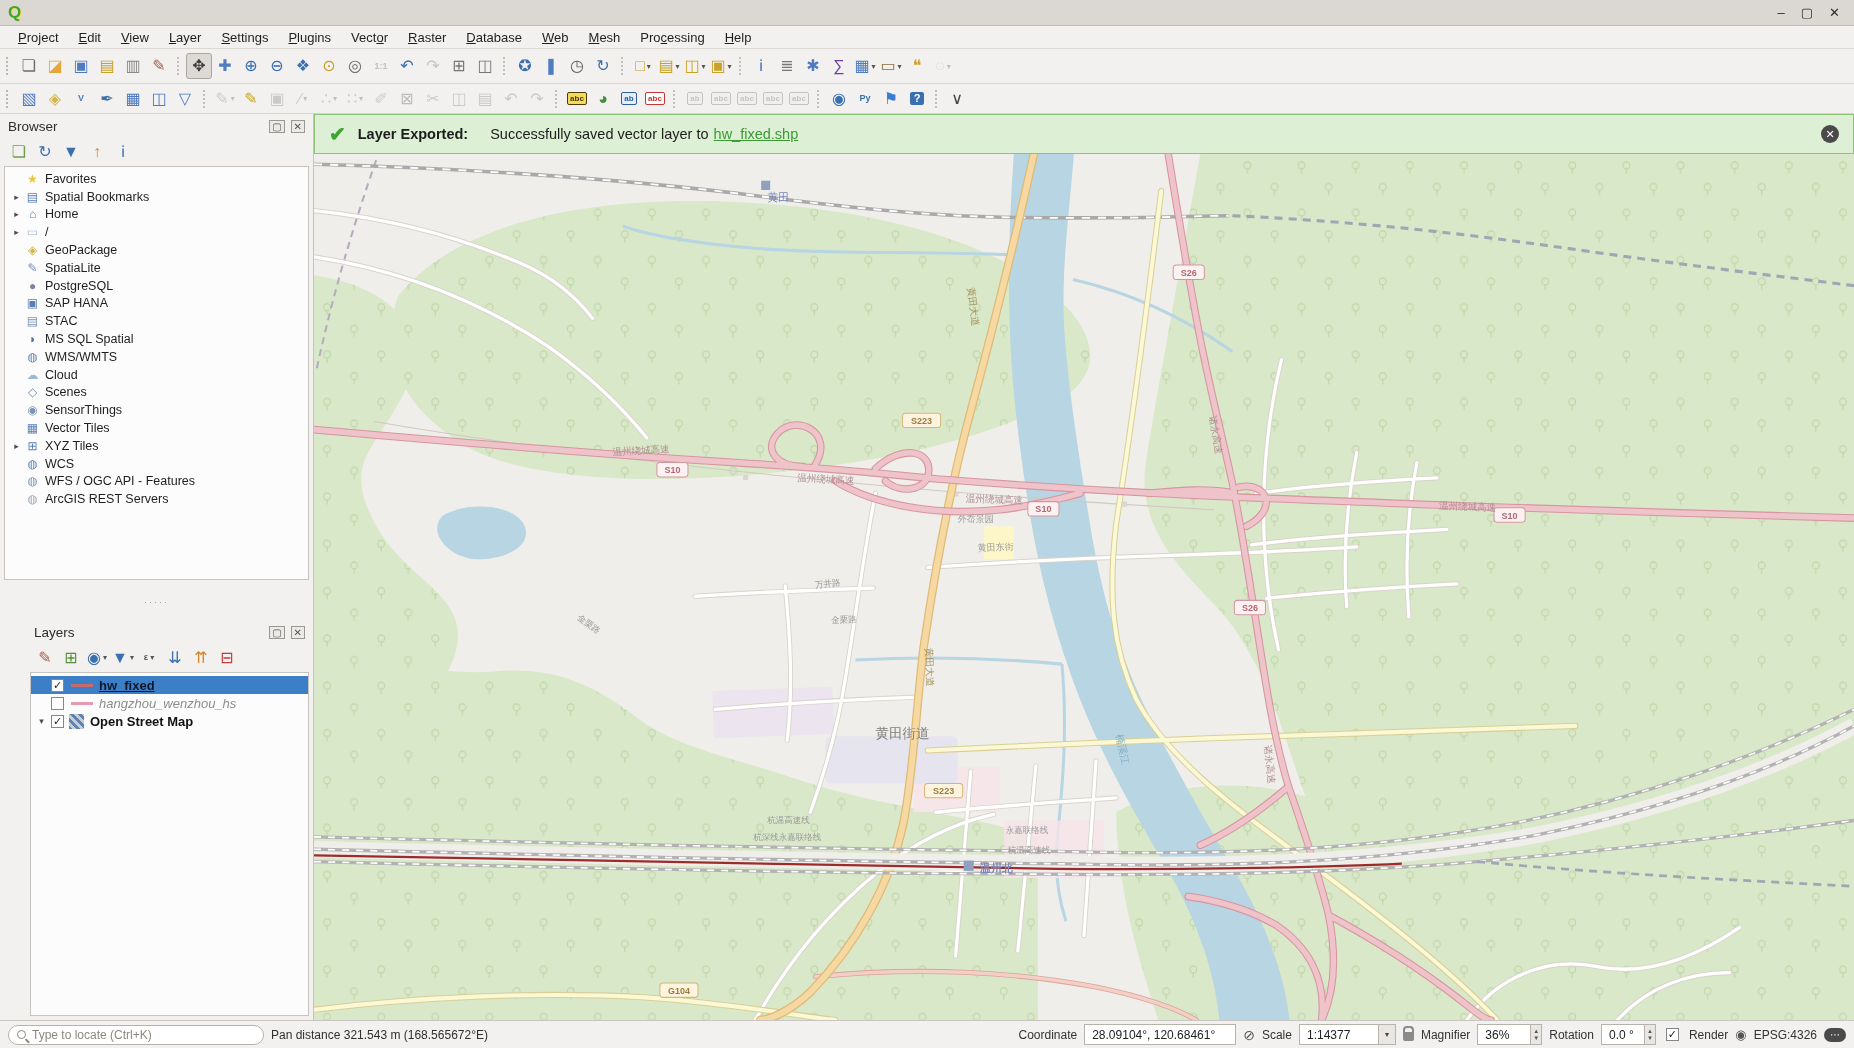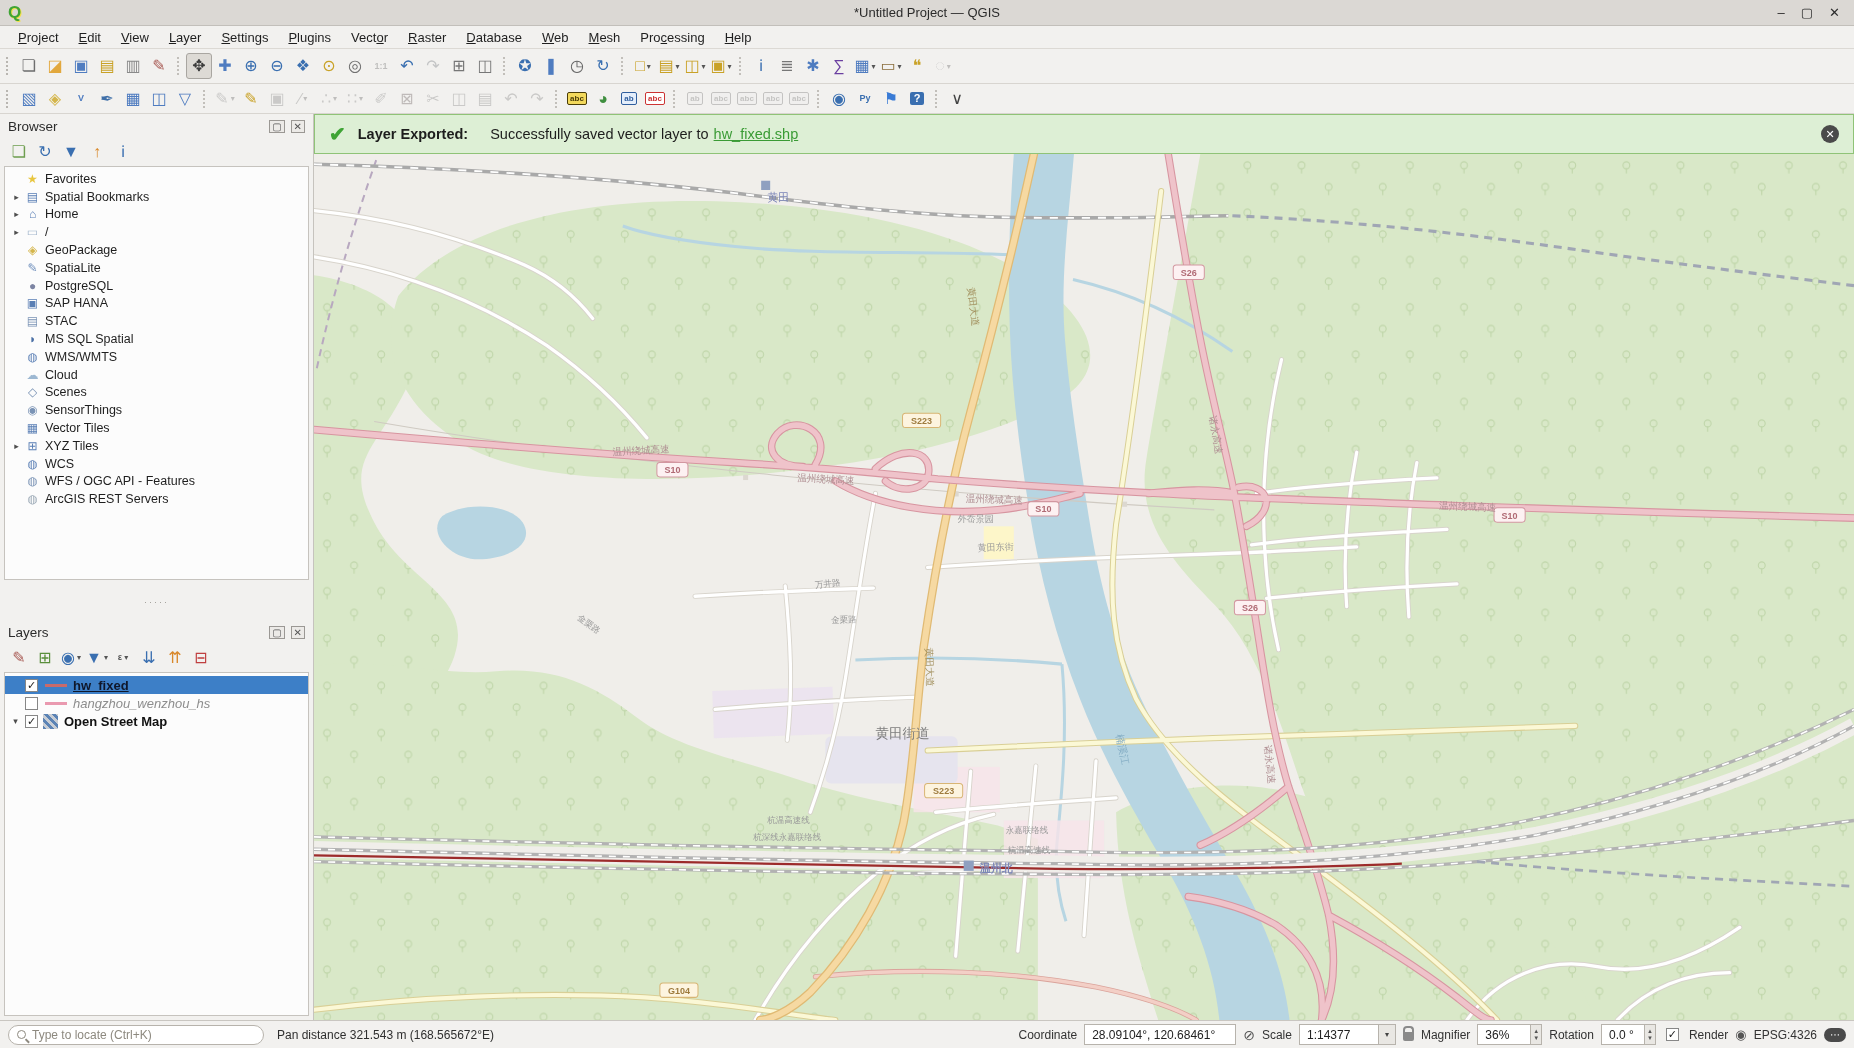--- a/index.html
+++ b/index.html
@@ -39,21 +39,21 @@
   .tag-red{background:#fff;border-color:#cc3333;color:#cc3333;}
   .tag-plain{background:#ececec;border-color:#9a9a9a;color:#666;}
   .boxed{background:#3a6fb0;color:#fff;border-radius:2px;padding:1px 4px;font-size:11px;font-weight:bold;}
   .dd{font-size:8px;color:#555;margin-left:2px;}
   
   .main{flex:1;display:flex;min-height:0;}
   .dock{width:314px;flex:0 0 314px;background:#f2f1ef;border-right:1px solid #c6c3be;
     display:flex;flex-direction:column;gap:14px;}
   .panel{display:flex;flex-direction:column;min-height:0;}
   #browser-panel{flex:0 0 470px;}
-  #layers-panel{flex:1;}
+  #layers-panel{flex:1;margin-left:26px;}
   .panel-header{height:25px;display:flex;align-items:center;padding:0 8px;font-size:13.5px;color:#2c2c2c;}
   .panel-hbtns{margin-left:auto;display:flex;gap:6px;}
   .phbtn{font-size:10px;color:#555;border:1px solid #9b9894;padding:0 2px;line-height:11px;background:#eceae7;}
   .panel-tools{height:25px;display:flex;align-items:center;gap:3px;padding:0 6px;}
   .tree{flex:1;background:#fcfcfc;border:1px solid #c6c3be;margin:2px 4px 4px 4px;overflow:hidden;padding-top:3px;}
   .tree-row{height:17.8px;display:flex;align-items:center;font-size:12.5px;color:#1e1e1e;padding-left:5px;}
   .caret{width:13px;font-size:9px;color:#4d4d4d;text-align:center;flex:0 0 13px;}
   .tree-icon{width:19px;text-align:center;font-size:12px;flex:0 0 19px;}
   .tree-label{padding-left:3px;white-space:nowrap;}
   .splitter{height:8px;display:flex;align-items:center;justify-content:center;color:#9b9894;
@@ -80,41 +80,40 @@
   .map{flex:1;position:relative;min-height:0;}
   .map svg{position:absolute;inset:0;width:100%;height:100%;}
   
   .statusbar{height:28px;flex:0 0 28px;background:#f2f1ef;border-top:1px solid #c9c6c1;display:flex;
     align-items:center;padding:0 8px;font-size:12px;color:#333;gap:7px;}
   .locator{width:256px;height:20px;border:1px solid #b7b3ac;border-radius:10px;background:#fff;
     display:flex;align-items:center;padding:0 8px;color:#8d897f;gap:6px;flex:0 0 256px;}
   .mag-icon{width:9px;height:9px;border:1.5px solid #8d897f;border-radius:50%;position:relative;flex:0 0 9px;}
   .mag-icon::after{content:"";position:absolute;width:5px;height:1.5px;background:#8d897f;
     transform:rotate(45deg);left:7px;top:9px;}
-  .sb-msg{color:#2f2f2f;margin-left:6px;}
+  .sb-msg{color:#2f2f2f;}
   .sb-right{margin-left:auto;display:flex;align-items:center;gap:7px;}
   .sb-box{height:21px;border:1px solid #b7b3ac;background:#fff;display:flex;align-items:center;
     padding:0 7px;color:#222;}
   .spin{display:flex;flex-direction:column;justify-content:center;font-size:6px;color:#555;
     border:1px solid #b7b3ac;border-left:none;height:21px;padding:0 2px;background:#e9e7e3;line-height:1.1;}
   .combo-dd{width:17px;height:21px;border:1px solid #b7b3ac;border-left:none;background:#e9e7e3;
     display:flex;align-items:center;justify-content:center;font-size:8px;color:#444;}
   .lock{width:11px;height:9px;background:#8a8a8a;border-radius:2px;position:relative;margin-top:4px;}
   .lock::before{content:"";position:absolute;width:7px;height:6px;border:2px solid #8a8a8a;
     border-bottom:none;border-radius:4px 4px 0 0;left:0px;top:-6px;}
   .bubble{background:#4a4a4a;color:#fff;border-radius:8px;padding:1px 6px;font-size:10px;line-height:1.2;}
 </style>
 </head>
 <body>
 
 <div class="window">
 
   <div class="titlebar">
     <span class="app-logo">Q</span>
-    <span class="win-title">*Untitled Project — QGIS</span>
     <span class="winbtns">
       <span class="winbtn">–</span>
       <span class="winbtn">▢</span>
       <span class="winbtn">✕</span>
     </span>
   </div>
 
   <div class="menubar" id="menubar">
       <span class="menu-item"><u>P</u><span>r</span><span>o</span><span>j</span><span>e</span><span>c</span><span>t</span></span>
       <span class="menu-item"><u>E</u><span>d</span><span>i</span><span>t</span></span>

